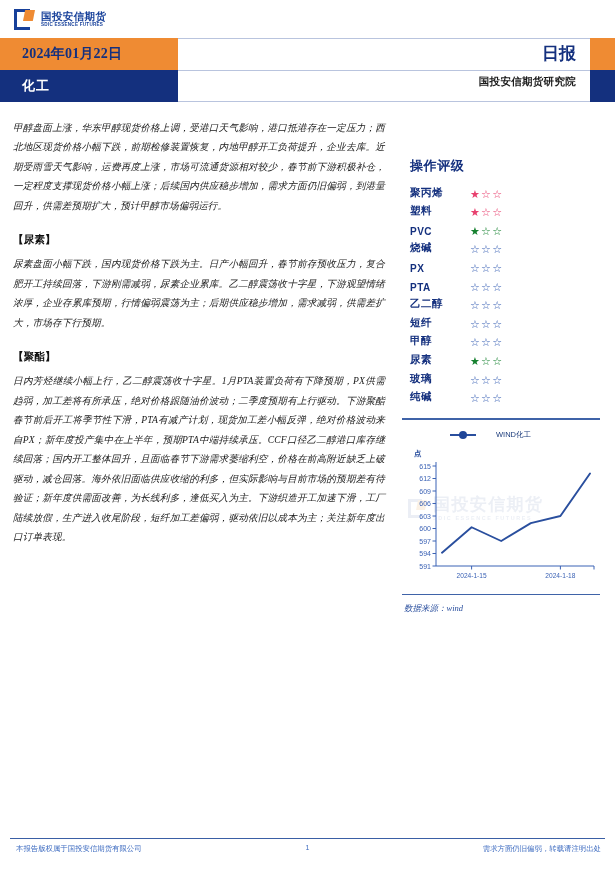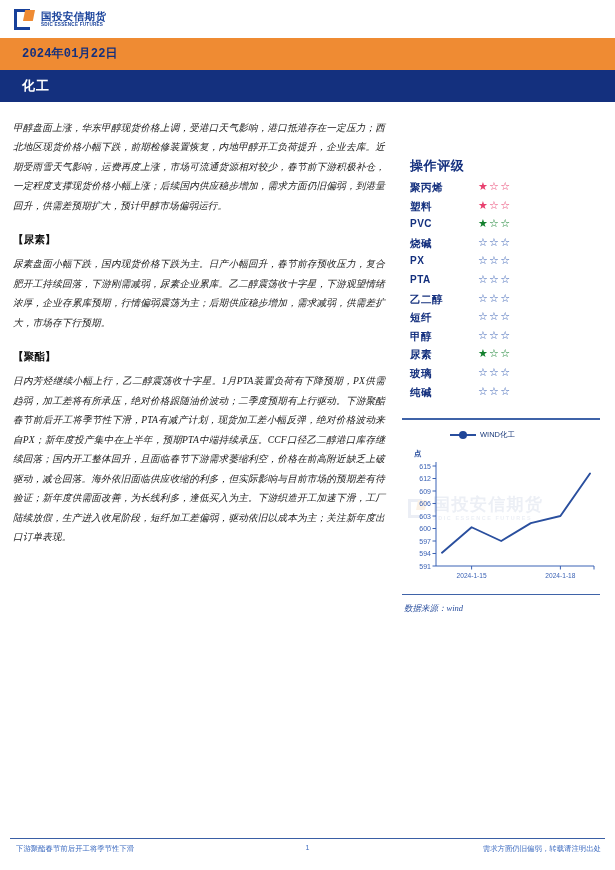--- a/index.html
+++ b/index.html
@@ -27,22 +27,22 @@
   .logo-cn{font-size:10.5px;font-weight:bold;color:#17409a;letter-spacing:.4px;
     font-family:"Liberation Sans",sans-serif;}
   .logo-en{font-size:4.6px;font-weight:bold;color:#17409a;letter-spacing:.25px;margin-top:1.5px;
     font-family:"Liberation Sans",sans-serif;}
 
   .orange-band{position:absolute;left:0;top:38px;width:615px;height:32px;background:#ef8b33;}
   .blue-band{position:absolute;left:0;top:70px;width:615px;height:32px;background:#14307e;}
 
   .date-txt{
     position:absolute;left:22px;top:45px;z-index:5;
-    font-size:12px;font-weight:bold;color:#14307e;
-    font-family:Liberation Mono, monospace;letter-spacing:.2px;
+    font-size:14px;font-weight:bold;color:#14307e;
+    font-family:Liberation Serif, serif;letter-spacing:.2px;
   }
   .sector-txt{
     position:absolute;left:22px;top:77px;z-index:5;
     font-size:13px;font-weight:bold;color:#ffffff;letter-spacing:1px;
   }
   .hdr-white{
     position:absolute;left:178px;top:38px;width:412px;height:64px;background:#ffffff;z-index:3;
     border-top:1px solid #b9c4de;border-bottom:1px solid #b9c4de;
     box-sizing:border-box;
   }
@@ -66,39 +66,39 @@
   }
   .sec-body{
     font-size:9.6px;color:#1a1a1a;line-height:2.03;text-align:justify;
     letter-spacing:.15px;margin:0 0 18px 0;font-style:italic;
   }
 
   
   .rating-title{
     font-size:13px;font-weight:bold;color:#14307e;margin:0 0 6px 12px;letter-spacing:.6px;
   }
-  .rating-row{display:flex;align-items:flex-start;height:18.6px;gap:8px;}
+  .rating-row{display:flex;align-items:flex-end;height:18.6px;}
   .rating-name{
     width:72px;padding-left:12px;box-sizing:border-box;
     font-size:10.5px;font-weight:bold;color:#14307e;letter-spacing:.5px;
   }
   .rating-name.lat{font-family:"Liberation Sans",sans-serif;font-size:10px;}
   .stars{font-size:11px;letter-spacing:1.2px;line-height:1;white-space:nowrap;}
   .stars span{display:inline-block;}
 
   
   .chart-box{margin-top:14px;}
   .chart-title{
     font-size:10px;font-weight:bold;color:#111;margin:0 0 4px 6px;
     font-family:"Liberation Sans",sans-serif;letter-spacing:.3px;
   }
   .chart-hr{height:1.6px;background:#3f63a8;margin:0 4px 6px 4px;}
   .chart-plot{position:relative;width:198px;height:162px;margin-left:4px;}
   .legend{
-    position:absolute;left:48px;top:4px;display:flex;align-items:center;gap:4px;
+    position:absolute;left:48px;top:4px;display:flex;align-items:center;gap:20px;
     font-size:7.5px;color:#1a3a7a;font-family:"Liberation Sans",sans-serif;
   }
   .legend-line{width:26px;height:1.6px;background:#2a4f9e;position:relative;}
   .legend-line::after{
     content:"";position:absolute;left:9px;top:-3.2px;width:8px;height:8px;border-radius:50%;
     background:#1f4598;
   }
   .unit-lbl{position:absolute;left:12px;top:23px;font-size:7.5px;color:#2a4f9e;font-weight:bold;}
   .wm{
     position:absolute;left:6px;top:62px;width:186px;height:42px;opacity:.34;
@@ -146,20 +146,25 @@
       <div class="logo-text">
         <span class="logo-cn">国投安信期货</span>
         <span class="logo-en">SDIC ESSENCE FUTURES</span>
       </div>
     </div>
   </div>
 
   <div class="orange-band"></div>
   <div class="blue-band"></div>
 
+  <div class="hdr-white">
+    <div class="rule"></div>
+    <div class="rpt-type">日报</div>
+    <div class="rpt-inst">国投安信期货研究院</div>
+  </div>
 
   <div class="date-txt">2024年01月22日</div>
   <div class="sector-txt">化工</div>
 
   <div class="content">
 
     <div class="col-left">
       <p class="sec-body">甲醇盘面上涨，华东甲醇现货价格上调，受港口天气影响，港口抵港存在一定压力；西北地区现货价格小幅下跌，前期检修装置恢复，内地甲醇开工负荷提升，企业去库。近期受雨雪天气影响，运费再度上涨，市场可流通货源相对较少，春节前下游积极补仓，一定程度支撑现货价格小幅上涨；后续国内供应稳步增加，需求方面仍旧偏弱，到港量回升，供需差预期扩大，预计甲醇市场偏弱运行。</p>
 
       <h3 class="sec-title">【尿素】</h3>
@@ -277,19 +282,19 @@
         <div class="chart-botline"></div>
         <div class="chart-src">数据来源：wind</div>
       </div>
 
     </div>
   </div>
 
   <div class="footer">
     <div class="line"></div>
     <div class="footer-row">
-      <span class="f-left">下游聚酯春节前后开工将季节性下滑</span>
+      <span class="f-left">本报告版权属于国投安信期货有限公司</span>
       <span class="f-mid">1</span>
       <span class="f-right">需求方面仍旧偏弱，转载请注明出处</span>
     </div>
   </div>
 
 </div>
 
 </body></html>

